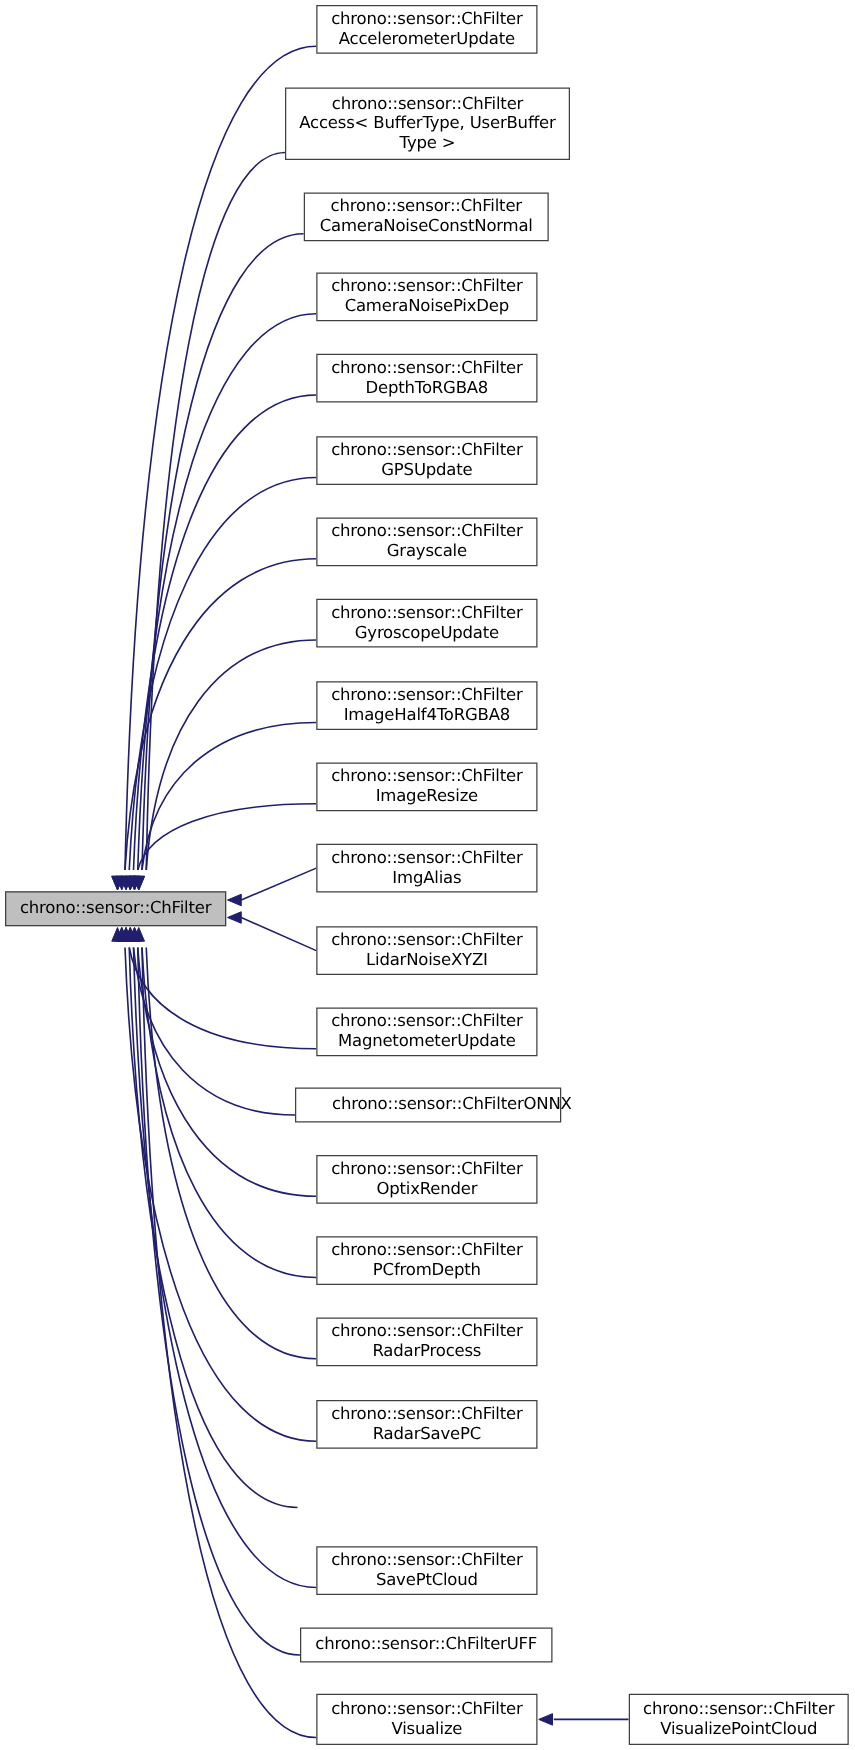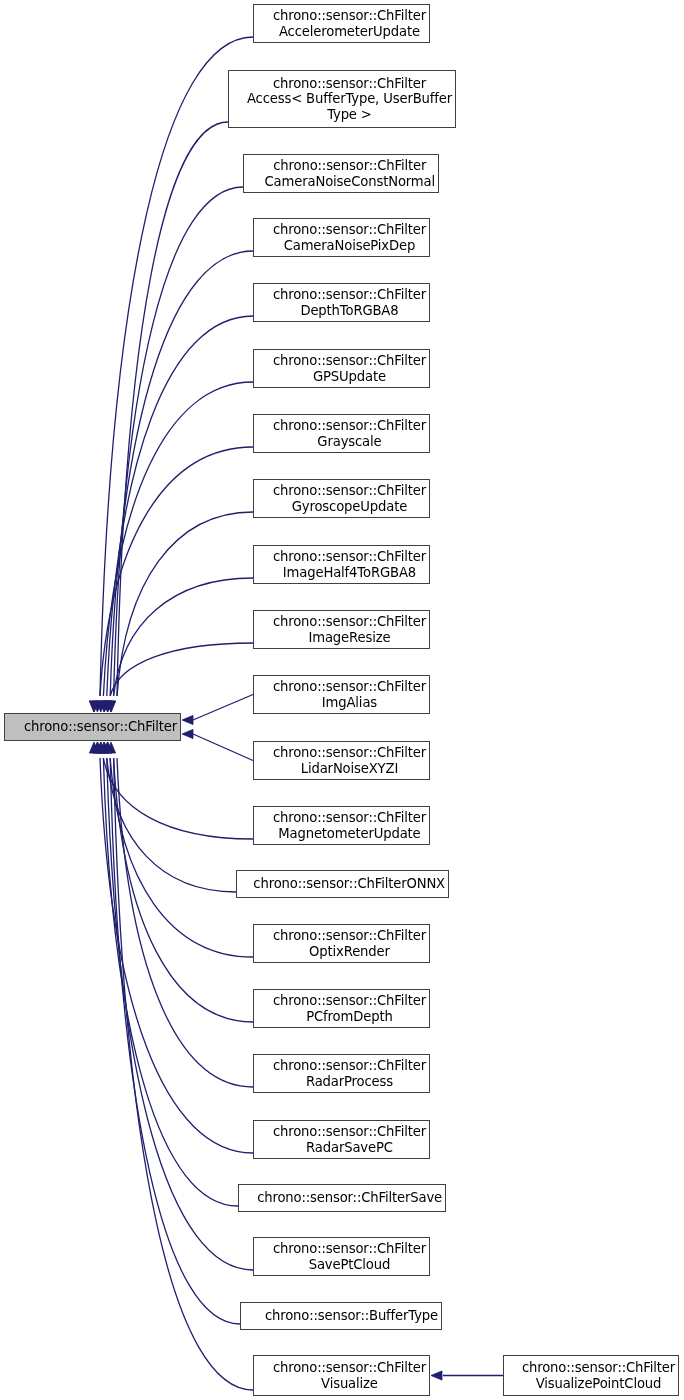--- a/index.html
+++ b/index.html
@@ -27,21 +27,21 @@
     height: 1400px;
     pointer-events: none;
   }
   .node {
     position: absolute;
     box-sizing: border-box;
     border: 1.2px solid #404040;
     background: #ffffff;
     display: flex;
     align-items: center;
-    justify-content: flex-end;
+    justify-content: center;
     text-align: center;
     font-size: 13.2px;
     line-height: 15.6px;
     color: #000000;
     letter-spacing: -0.15px;
     white-space: pre-line;
     padding: 0 3px;
   }
   .node.root {
     background: #bfbfbf;
@@ -135,21 +135,20 @@
 MagnetometerUpdate</span></div>
     <div class="node" style="left: 236px; top: 870px; width: 213px; height: 28px; padding-left: 41px;"><span class="node-label">chrono::sensor::ChFilterONNX</span></div>
     <div class="node" style="left: 253px; top: 924px; width: 177px; height: 39px;"><span class="node-label">chrono::sensor::ChFilter
 OptixRender</span></div>
     <div class="node" style="left: 253px; top: 989px; width: 177px; height: 39px;"><span class="node-label">chrono::sensor::ChFilter
 PCfromDepth</span></div>
     <div class="node" style="left: 253px; top: 1054px; width: 177px; height: 39px;"><span class="node-label">chrono::sensor::ChFilter
 RadarProcess</span></div>
     <div class="node" style="left: 253px; top: 1120px; width: 177px; height: 39px;"><span class="node-label">chrono::sensor::ChFilter
 RadarSavePC</span></div>
-    <div class="node" style="left: 238px; top: 1184px; width: 208px; height: 28px;"><span class="node-label">chrono::sensor::ChFilterSave</span></div>
     <div class="node" style="left: 253px; top: 1237px; width: 177px; height: 39px;"><span class="node-label">chrono::sensor::ChFilter
 SavePtCloud</span></div>
-    <div class="node" style="left: 240px; top: 1302px; width: 202px; height: 28px;"><span class="node-label">chrono::sensor::BufferType</span></div>
+    <div class="node" style="left: 240px; top: 1302px; width: 202px; height: 28px;"><span class="node-label">chrono::sensor::ChFilterUFF</span></div>
     <div class="node" style="left: 253px; top: 1355px; width: 177px; height: 41px;"><span class="node-label">chrono::sensor::ChFilter
 Visualize</span></div>
     <div class="node" style="left: 503px; top: 1355px; width: 176px; height: 41px;"><span class="node-label">chrono::sensor::ChFilter
 VisualizePointCloud</span></div>
   </div>
 
 </body></html>

